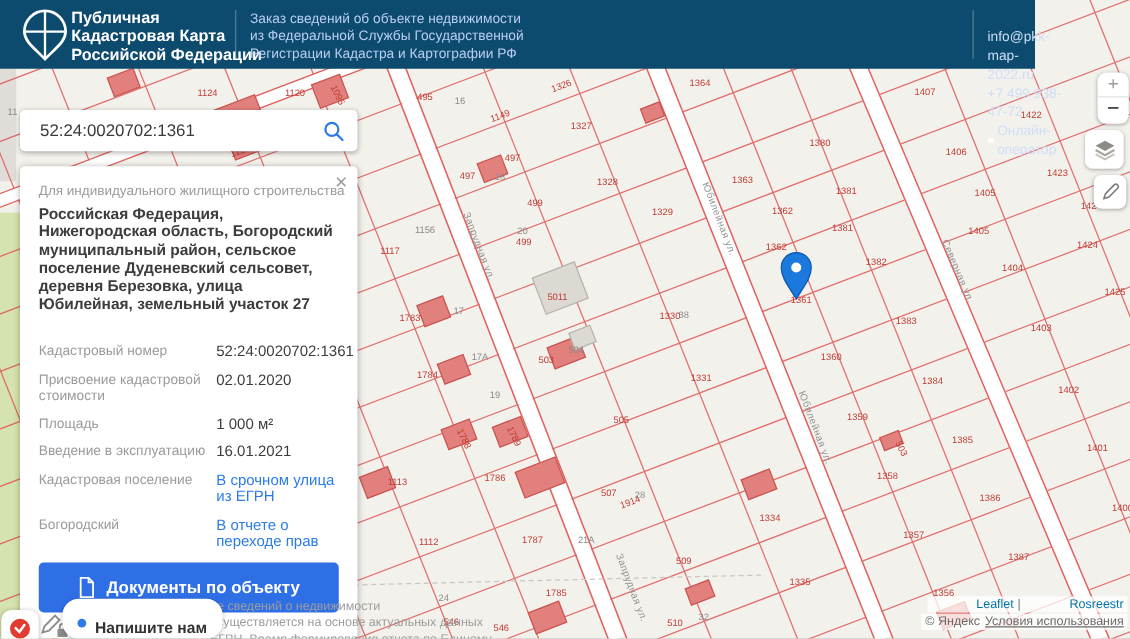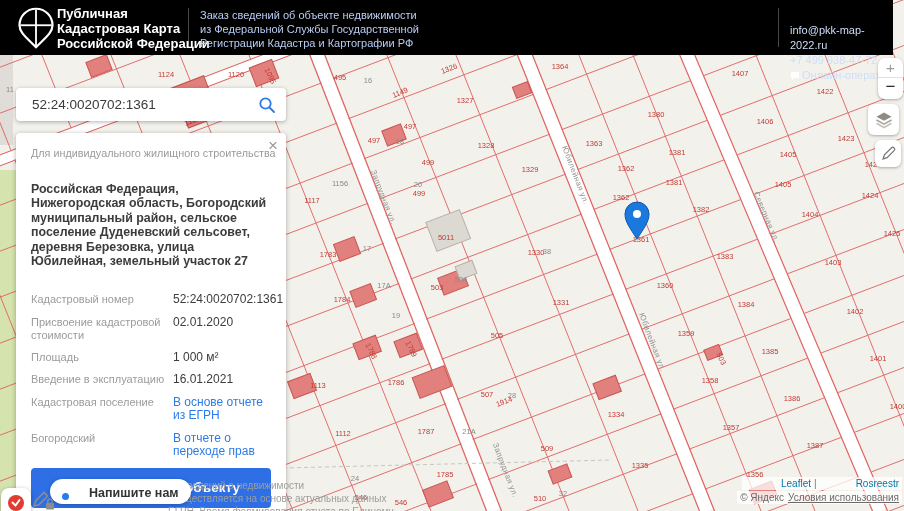--- a/index.html
+++ b/index.html
@@ -6,52 +6,52 @@
   *{box-sizing:border-box;}
   .stage{position:relative;width:904px;height:511px;overflow:hidden;
          font-family:"Liberation Sans",sans-serif;background:#f3f1ec;user-select:none;}
   #map{position:absolute;left:0;top:0;}
   #map text{font-family:"Liberation Sans",sans-serif;text-anchor:middle;}
   .pl{fill:#c03b34;font-size:7.5px;}
   .hl{fill:#8a8a8a;font-size:7.5px;}
   .sl{fill:#949494;font-size:8px;letter-spacing:.4px;}
 
   
-  .hdr{position:absolute;left:0;top:0;width:893px;height:55px;background:#000000;z-index:20;text-decoration:underline;}
+  .hdr{position:absolute;left:0;top:0;width:828px;height:55px;background:#0c4a6e;z-index:20;text-decoration:underline;}
   .hdr .logo{position:absolute;left:14px;top:5px;}
   .hdr .ttl{position:absolute;left:57px;top:6px;color:#fff;font-weight:bold;font-size:13px;line-height:15px;}
   .hdr .sub{position:absolute;left:200px;top:8px;color:#b9cdf2;font-size:11px;line-height:14px;}
   .hdr .vdiv{position:absolute;top:8px;width:1px;height:39px;background:rgba(255,255,255,.28);}
   .hdr .contact{position:absolute;left:790px;top:23px;color:#cfdef7;font-size:11px;line-height:15px;}
   .hdr .op{display:flex;align-items:center;gap:2px;}
 
   
   .search-card{position:absolute;left:16px;top:88px;width:270px;height:33px;background:#fff;border-radius:4px;
     box-shadow:0 1px 4px rgba(0,0,0,.3);z-index:30;display:flex;align-items:center;padding:0 10px 0 14px;}
   .search-card input{border:0;outline:0;flex:1;font-family:"Liberation Sans",sans-serif;font-size:13.5px;color:#3a3a3a;background:transparent;}
 
   
   .card{position:absolute;left:16px;top:133px;width:270px;height:378px;background:#fff;border-radius:4px;
     box-shadow:0 1px 5px rgba(0,0,0,.3);z-index:29;padding:14px 15px 0 15px;color:#404040;}
   .card .close{position:absolute;right:8px;top:4px;font-size:17px;color:#9a9a9a;cursor:pointer;line-height:18px;}
   .card .usage{font-size:10.8px;color:#9b9b9b;white-space:nowrap;}
-  .card .addr{margin-top:23px;font-size:12.4px;font-weight:bold;line-height:14.4px;color:#3c3c3c;}
+  .card .addr{margin-top:5px;font-size:12.4px;font-weight:bold;line-height:14.4px;color:#3c3c3c;}
   .rows{margin-top:25px;}
   .row{display:flex;margin-bottom:9px;}
   .row .lb{flex:0 0 142px;font-size:11px;line-height:13px;color:#9b9b9b;padding-right:8px;}
   .row .vl{flex:1;font-size:12px;line-height:13.5px;color:#3c3c3c;}
   .row .vl.link{color:#2b7ce9;cursor:pointer;}
   .docbtn{margin-top:7px;width:240px;height:40px;background:#2e6fe6;border:0;border-radius:4px;color:#fff;
     font-family:"Liberation Sans",sans-serif;font-weight:bold;font-size:13.5px;display:flex;align-items:center;justify-content:center;gap:8px;cursor:pointer;}
   .disc{position:absolute;left:152px;top:346px;font-size:10px;line-height:13px;color:#9d9d9d;width:130px;white-space:nowrap;}
   .disc-icon{position:absolute;left:15px;top:355px;}
 
   
   .chat-pill{position:absolute;left:50px;top:479px;height:25px;background:#fff;border-radius:13px;
-    box-shadow:0 1px 4px rgba(0,0,0,.25);z-index:40;display:flex;align-items:flex-end;padding:4px 12px;gap:20px;cursor:pointer;}
+    box-shadow:0 1px 4px rgba(0,0,0,.25);z-index:40;display:flex;align-items:flex-start;padding:16px 12px;gap:7px;cursor:pointer;}
   .chat-pill .dot{width:7px;height:7px;border-radius:50%;background:#2b7ce9;}
   .chat-pill .txt{font-size:12.5px;font-weight:bold;color:#333;}
   .chat-badge{position:absolute;left:1px;top:488px;width:30px;height:30px;background:#fff;border-radius:8px;
     box-shadow:0 1px 4px rgba(0,0,0,.3);z-index:40;display:flex;align-items:center;justify-content:center;cursor:pointer;}
 
   
   .zoomctl{position:absolute;left:878px;top:58px;width:25px;height:41px;background:#fff;border-radius:7px;
     box-shadow:0 1px 3px rgba(0,0,0,.3);z-index:25;overflow:hidden;}
   .zoomctl .zi{height:20px;border-bottom:1px solid #e2e2e2;color:#9a9a9a;font-size:15px;text-align:center;line-height:20px;cursor:pointer;}
   .zoomctl .zo{height:20px;color:#222;font-size:17px;text-align:center;line-height:18px;cursor:pointer;}
@@ -311,21 +311,21 @@
       <div class="row">
         <div class="lb">Площадь</div>
         <div class="vl">1 000 м²</div>
       </div>
       <div class="row">
         <div class="lb">Введение в эксплуатацию</div>
         <div class="vl">16.01.2021</div>
       </div>
       <div class="row">
         <div class="lb">Кадастровая поселение</div>
-        <div class="vl link">В основе отчете из ЕГРН</div>
+        <div class="vl link">В срочном улица из ЕГРН</div>
       </div>
       <div class="row">
         <div class="lb">Богородский</div>
         <div class="vl link">В отчете о переходе прав</div>
       </div>
     </div>
     <button class="docbtn">
       <svg width="15" height="18" viewBox="0 0 16 20">
         <path d="M2.5 1.5 h7 l4 4 v13 h-11 z" fill="none" stroke="#fff" stroke-width="1.6"></path>
         <path d="M9.5 1.5 v4 h4" fill="none" stroke="#fff" stroke-width="1.6"></path>

